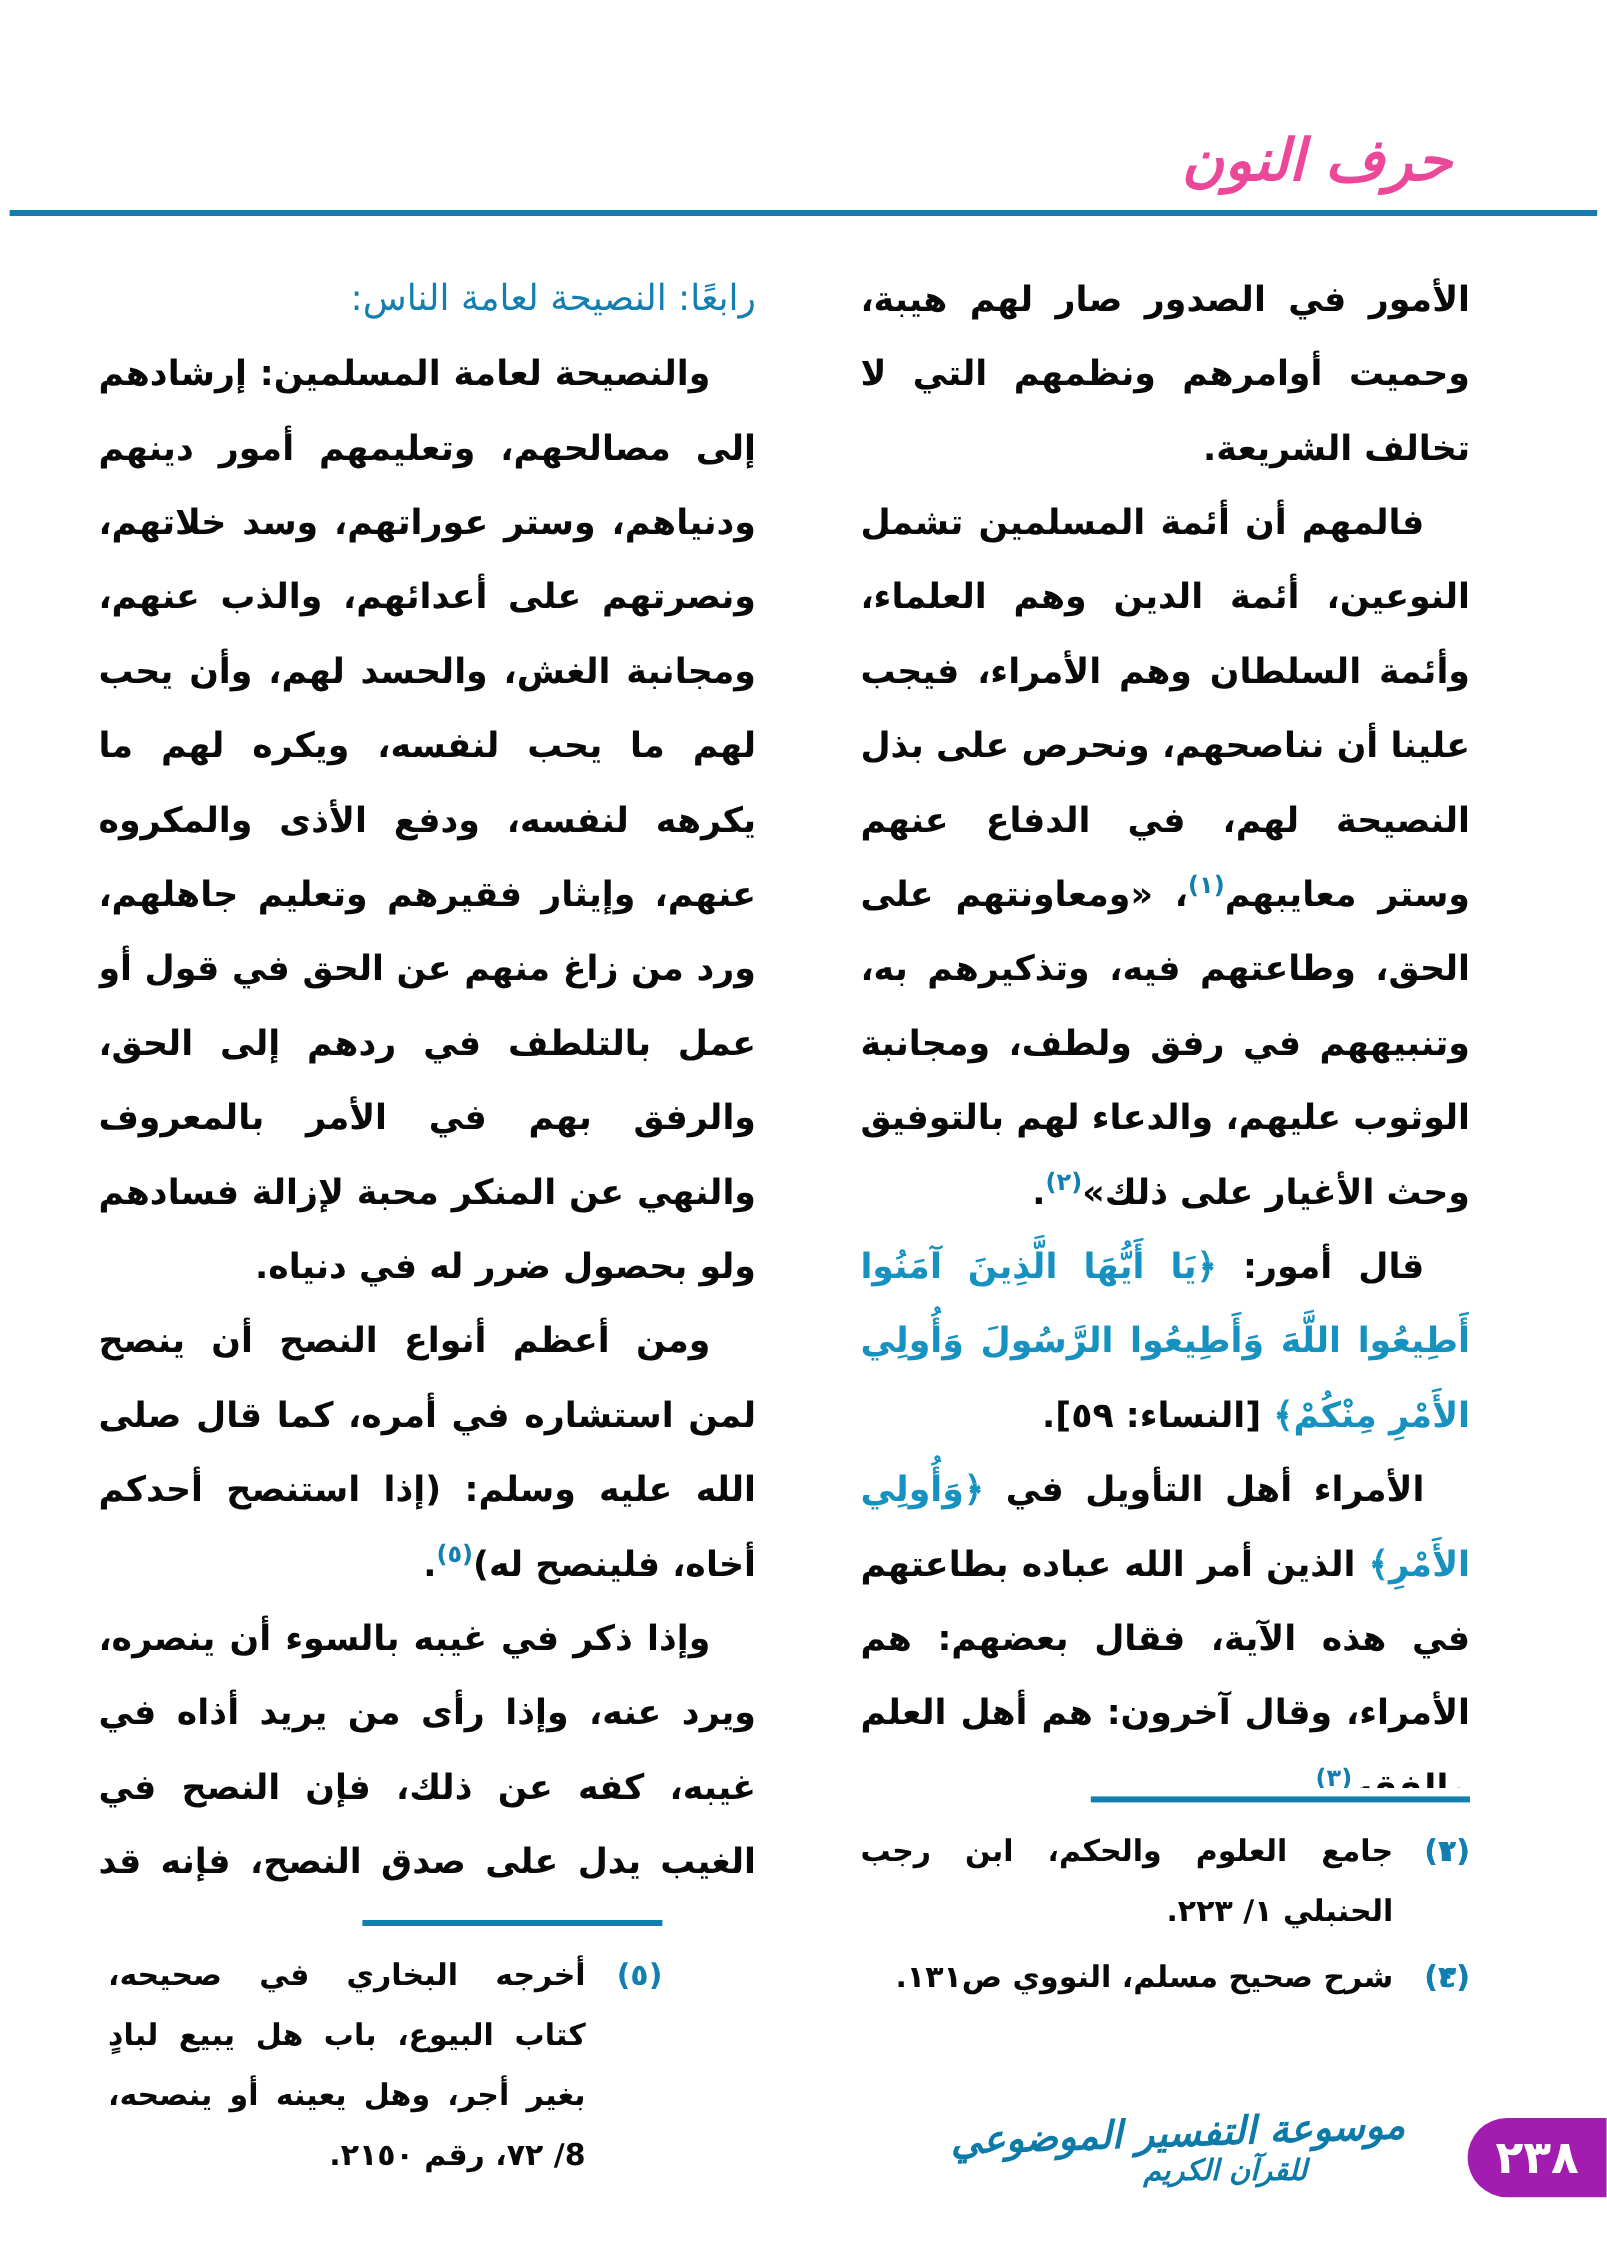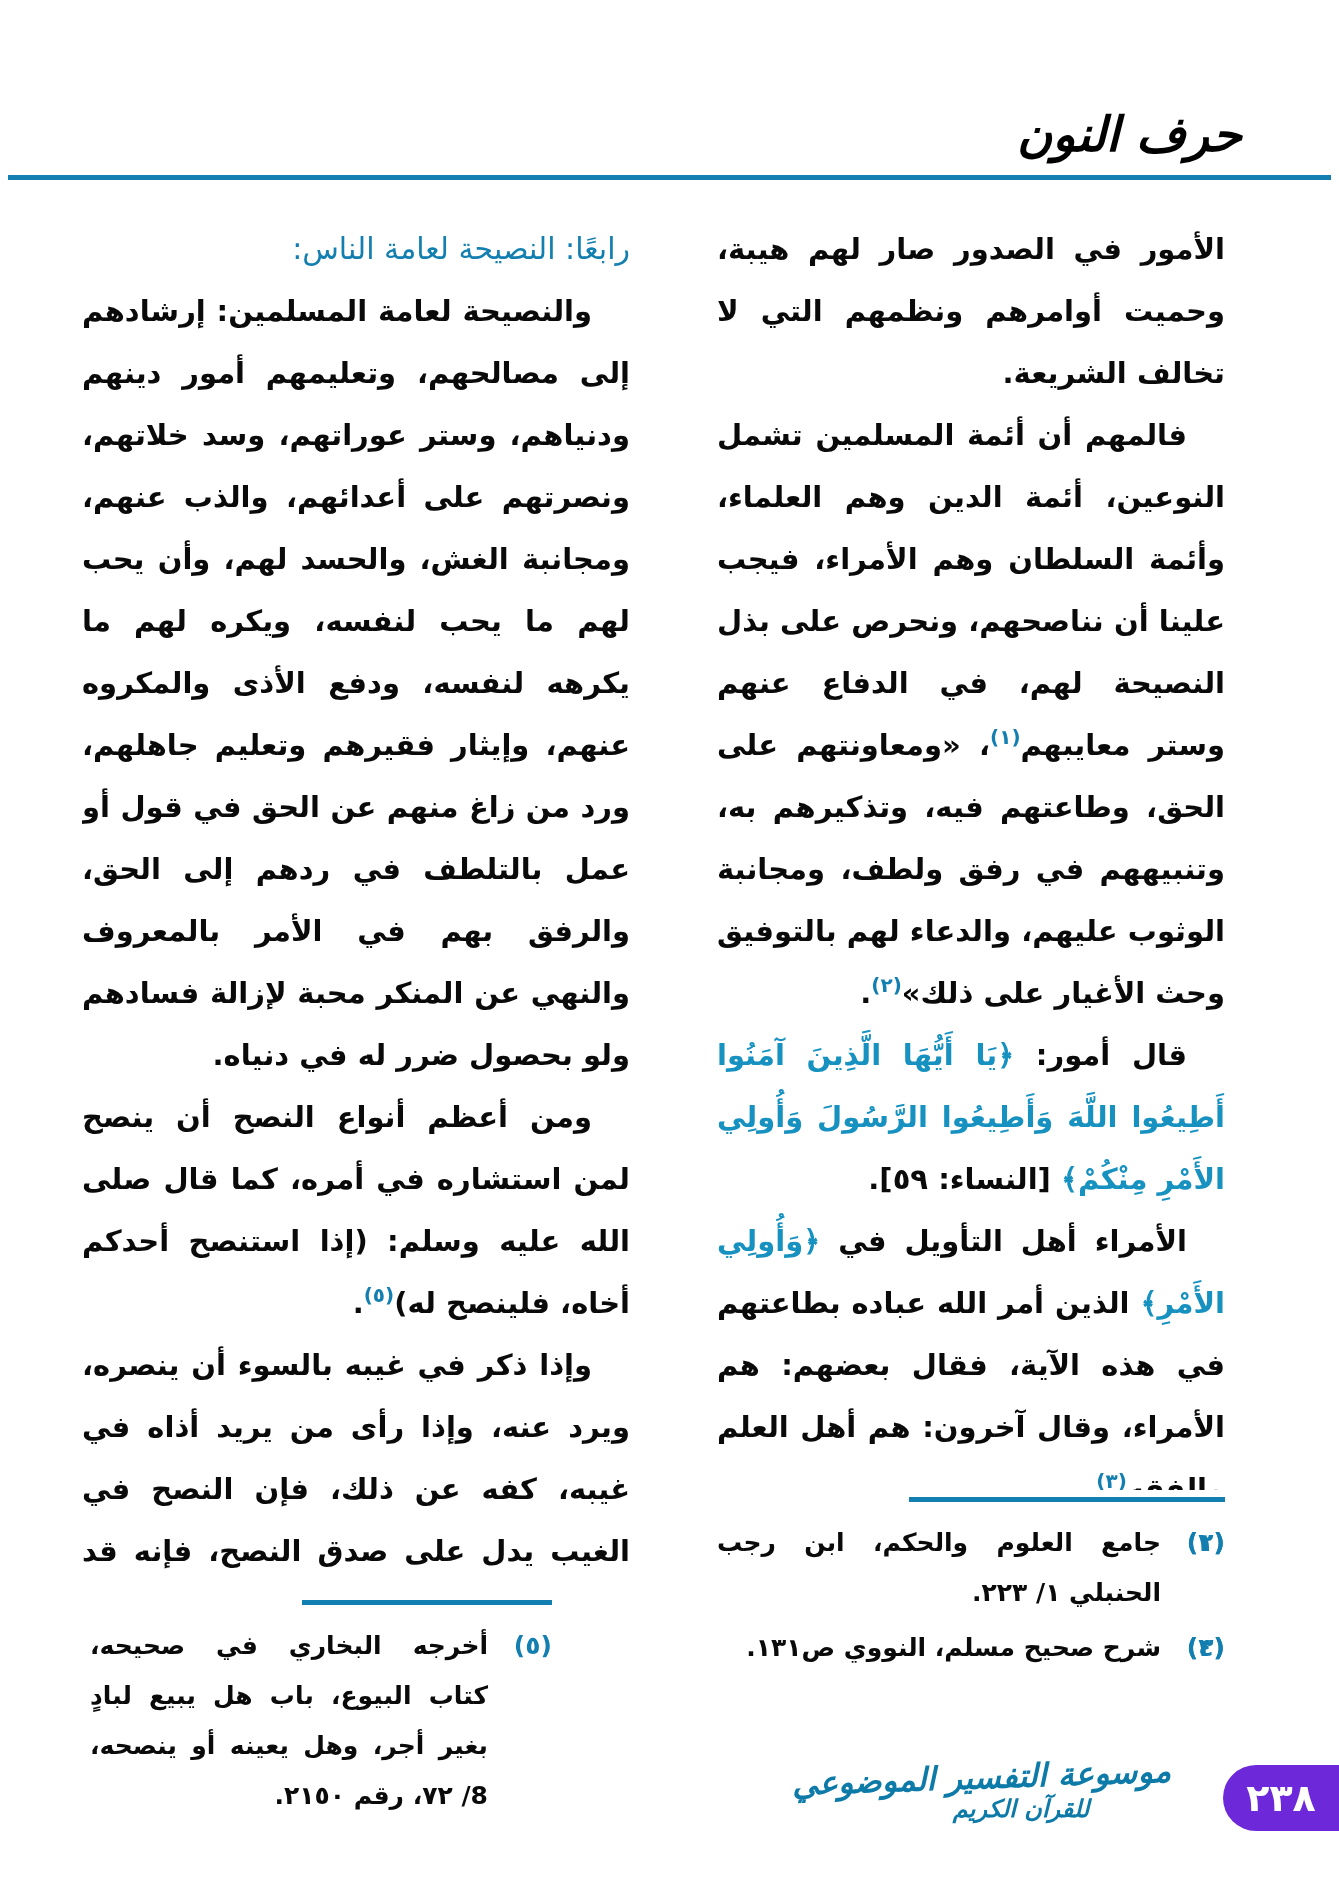--- a/index.html
+++ b/index.html
@@ -6,23 +6,23 @@
   .page{
     position:relative;
     width:1339px;height:1890px;
     background:#ffffff;
     font-family:"DejaVu Sans",sans-serif;
     direction:rtl;
     overflow:hidden;
     color:#0a0a0a;
   }
   .chapter-title{
-    position:absolute;top:106px;right:97px;
+    position:absolute;top:106px;right:129px;
     font-size:48px;font-weight:bold;font-style:italic;
-    color:#000000;
+    color:#ec4899;
     letter-spacing:1px;
     white-space:nowrap;
   }
   .header-rule{
     position:absolute;top:175px;left:8px;right:8px;height:5px;
     background:#137fb0;
   }
   .col{
     position:absolute;top:218px;
     font-size:29px;font-weight:bold;line-height:62px;
@@ -58,21 +58,21 @@
     text-align:center;color:#0d7aa8;font-weight:bold;
   }
   .logo-l1{
     font-size:32px;line-height:40px;font-style:italic;
     transform:rotate(-2deg);
     white-space:nowrap;
   }
   .logo-l2{font-size:24px;line-height:26px;font-style:italic;}
   .badge{
     position:absolute;top:1765px;right:0;width:116px;height:66px;
-    background:#6d28d9;border-radius:34px 0 0 34px;
+    background:#a21caf;border-radius:34px 0 0 34px;
     color:#ffffff;font-size:38px;font-weight:bold;
     text-align:center;line-height:66px;
   }
 </style>
 </head>
 <body>
 
 <div class="page">
 
   <div class="chapter-title">حرف النون</div>

